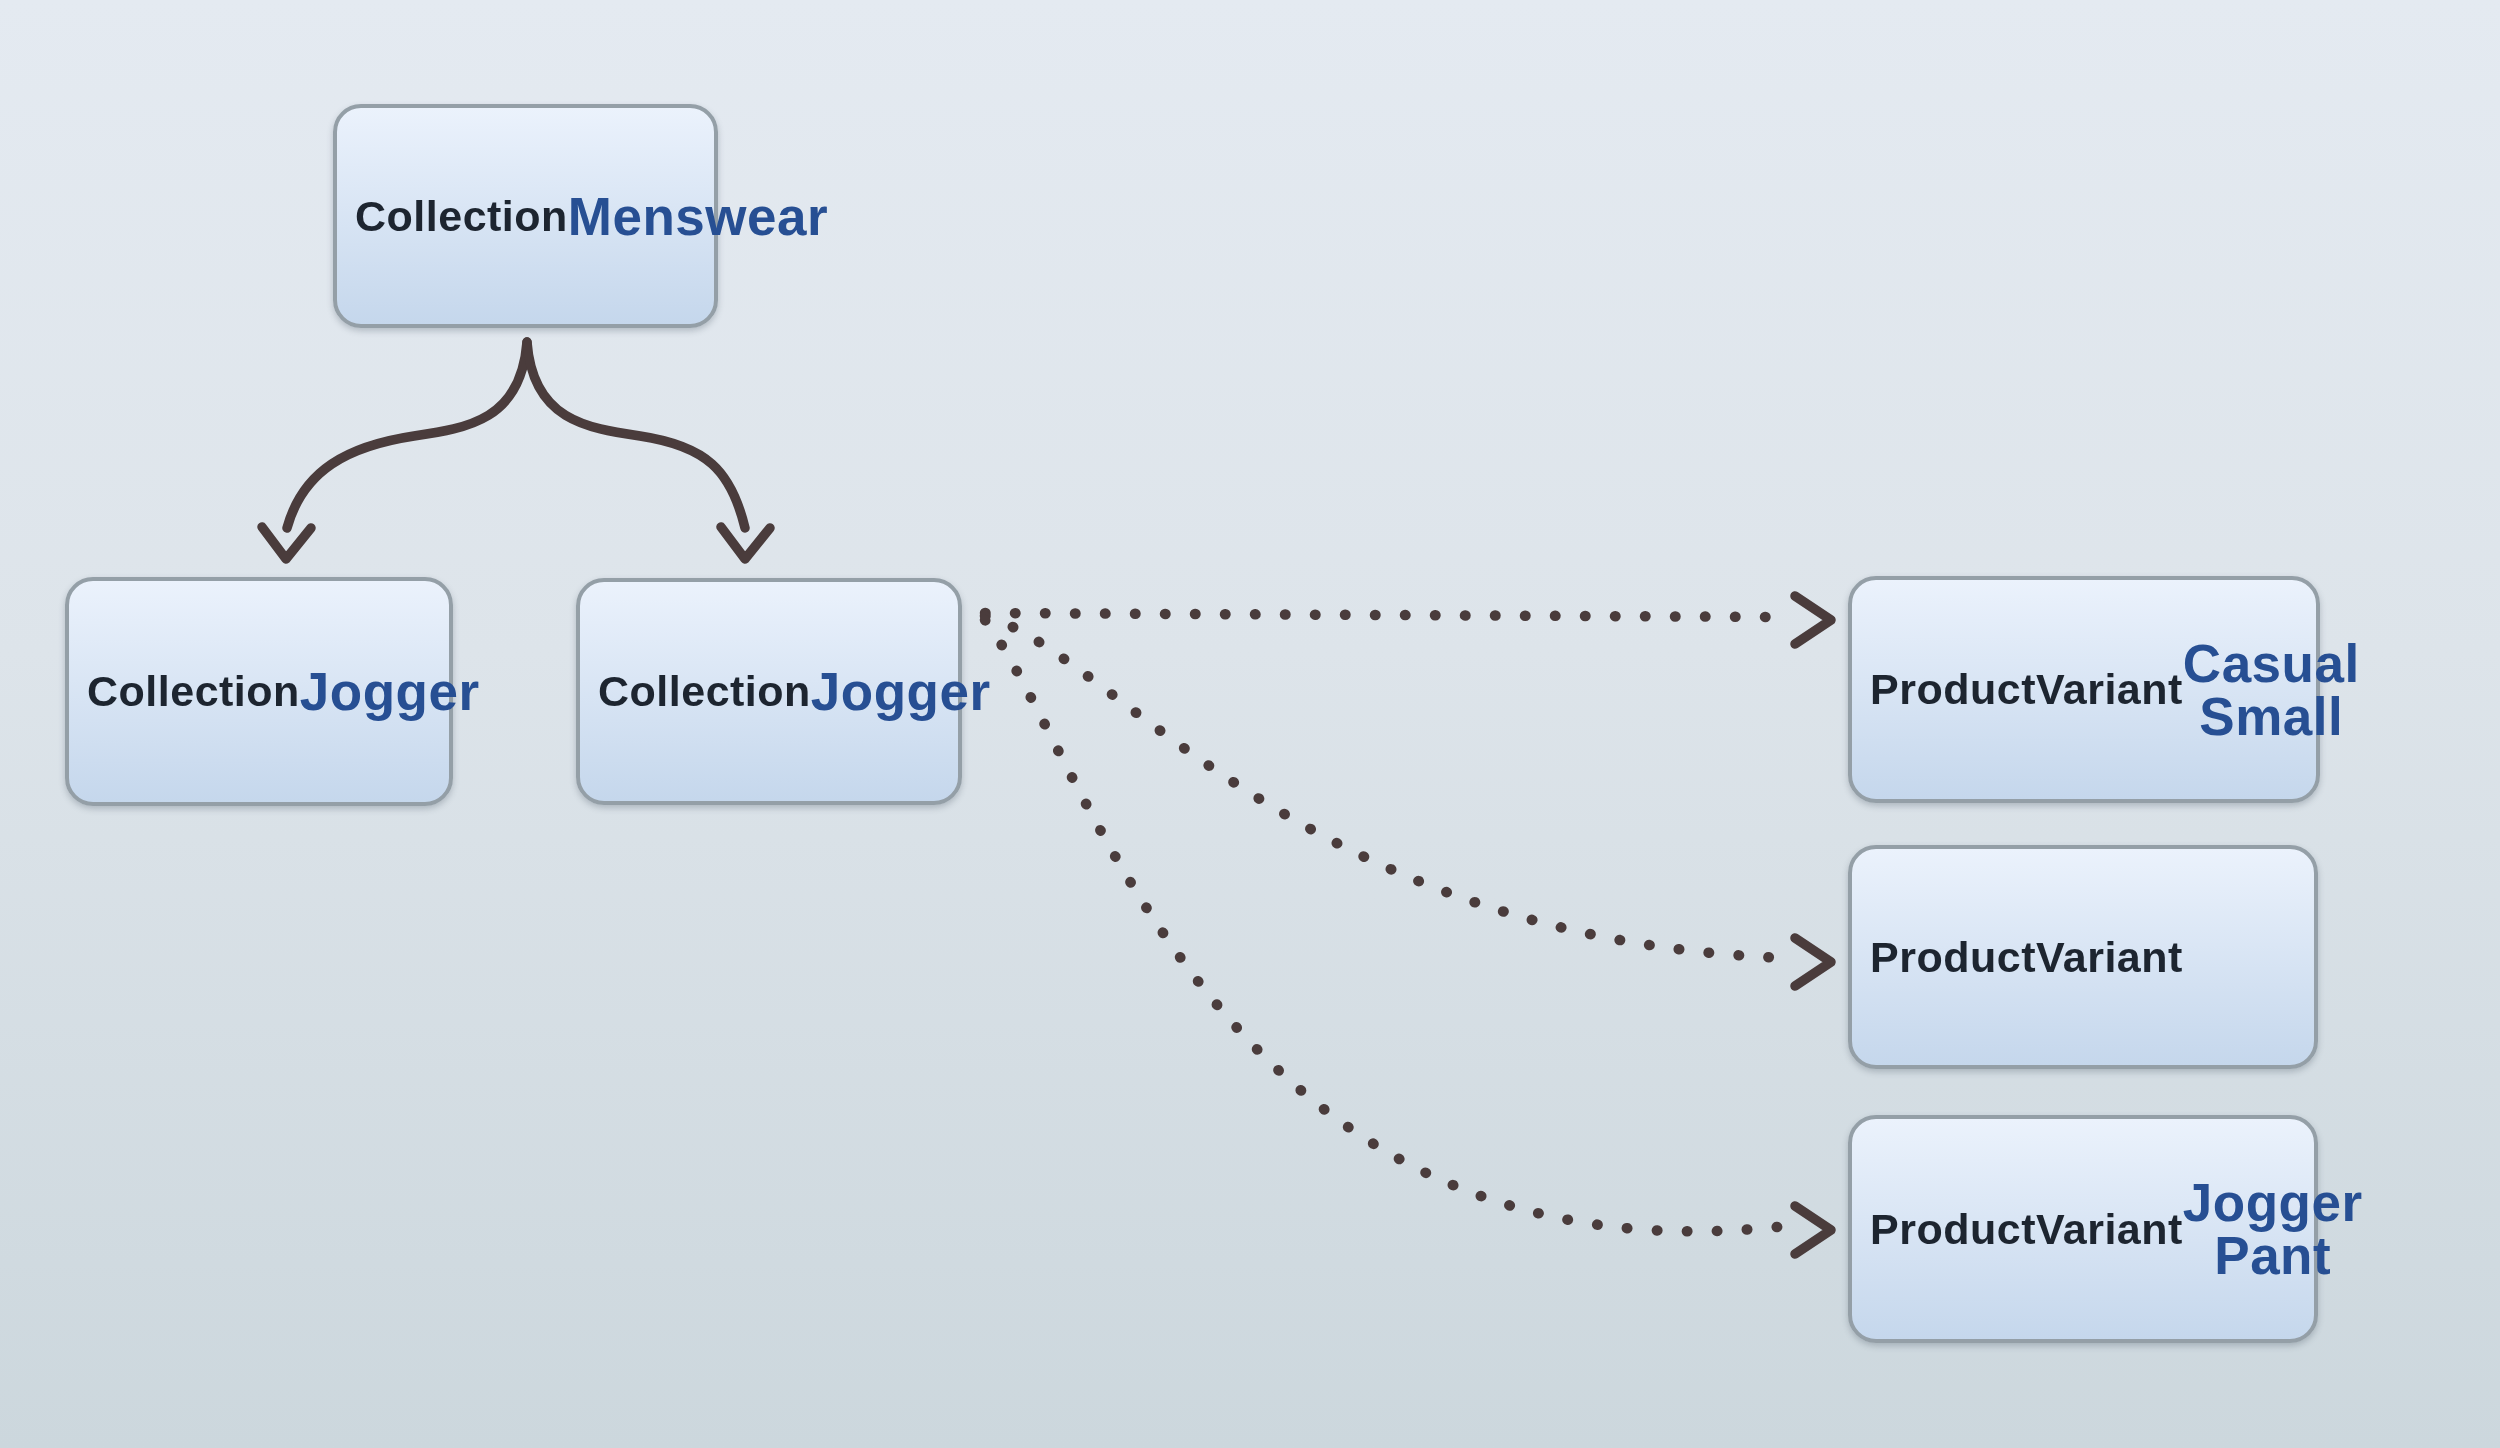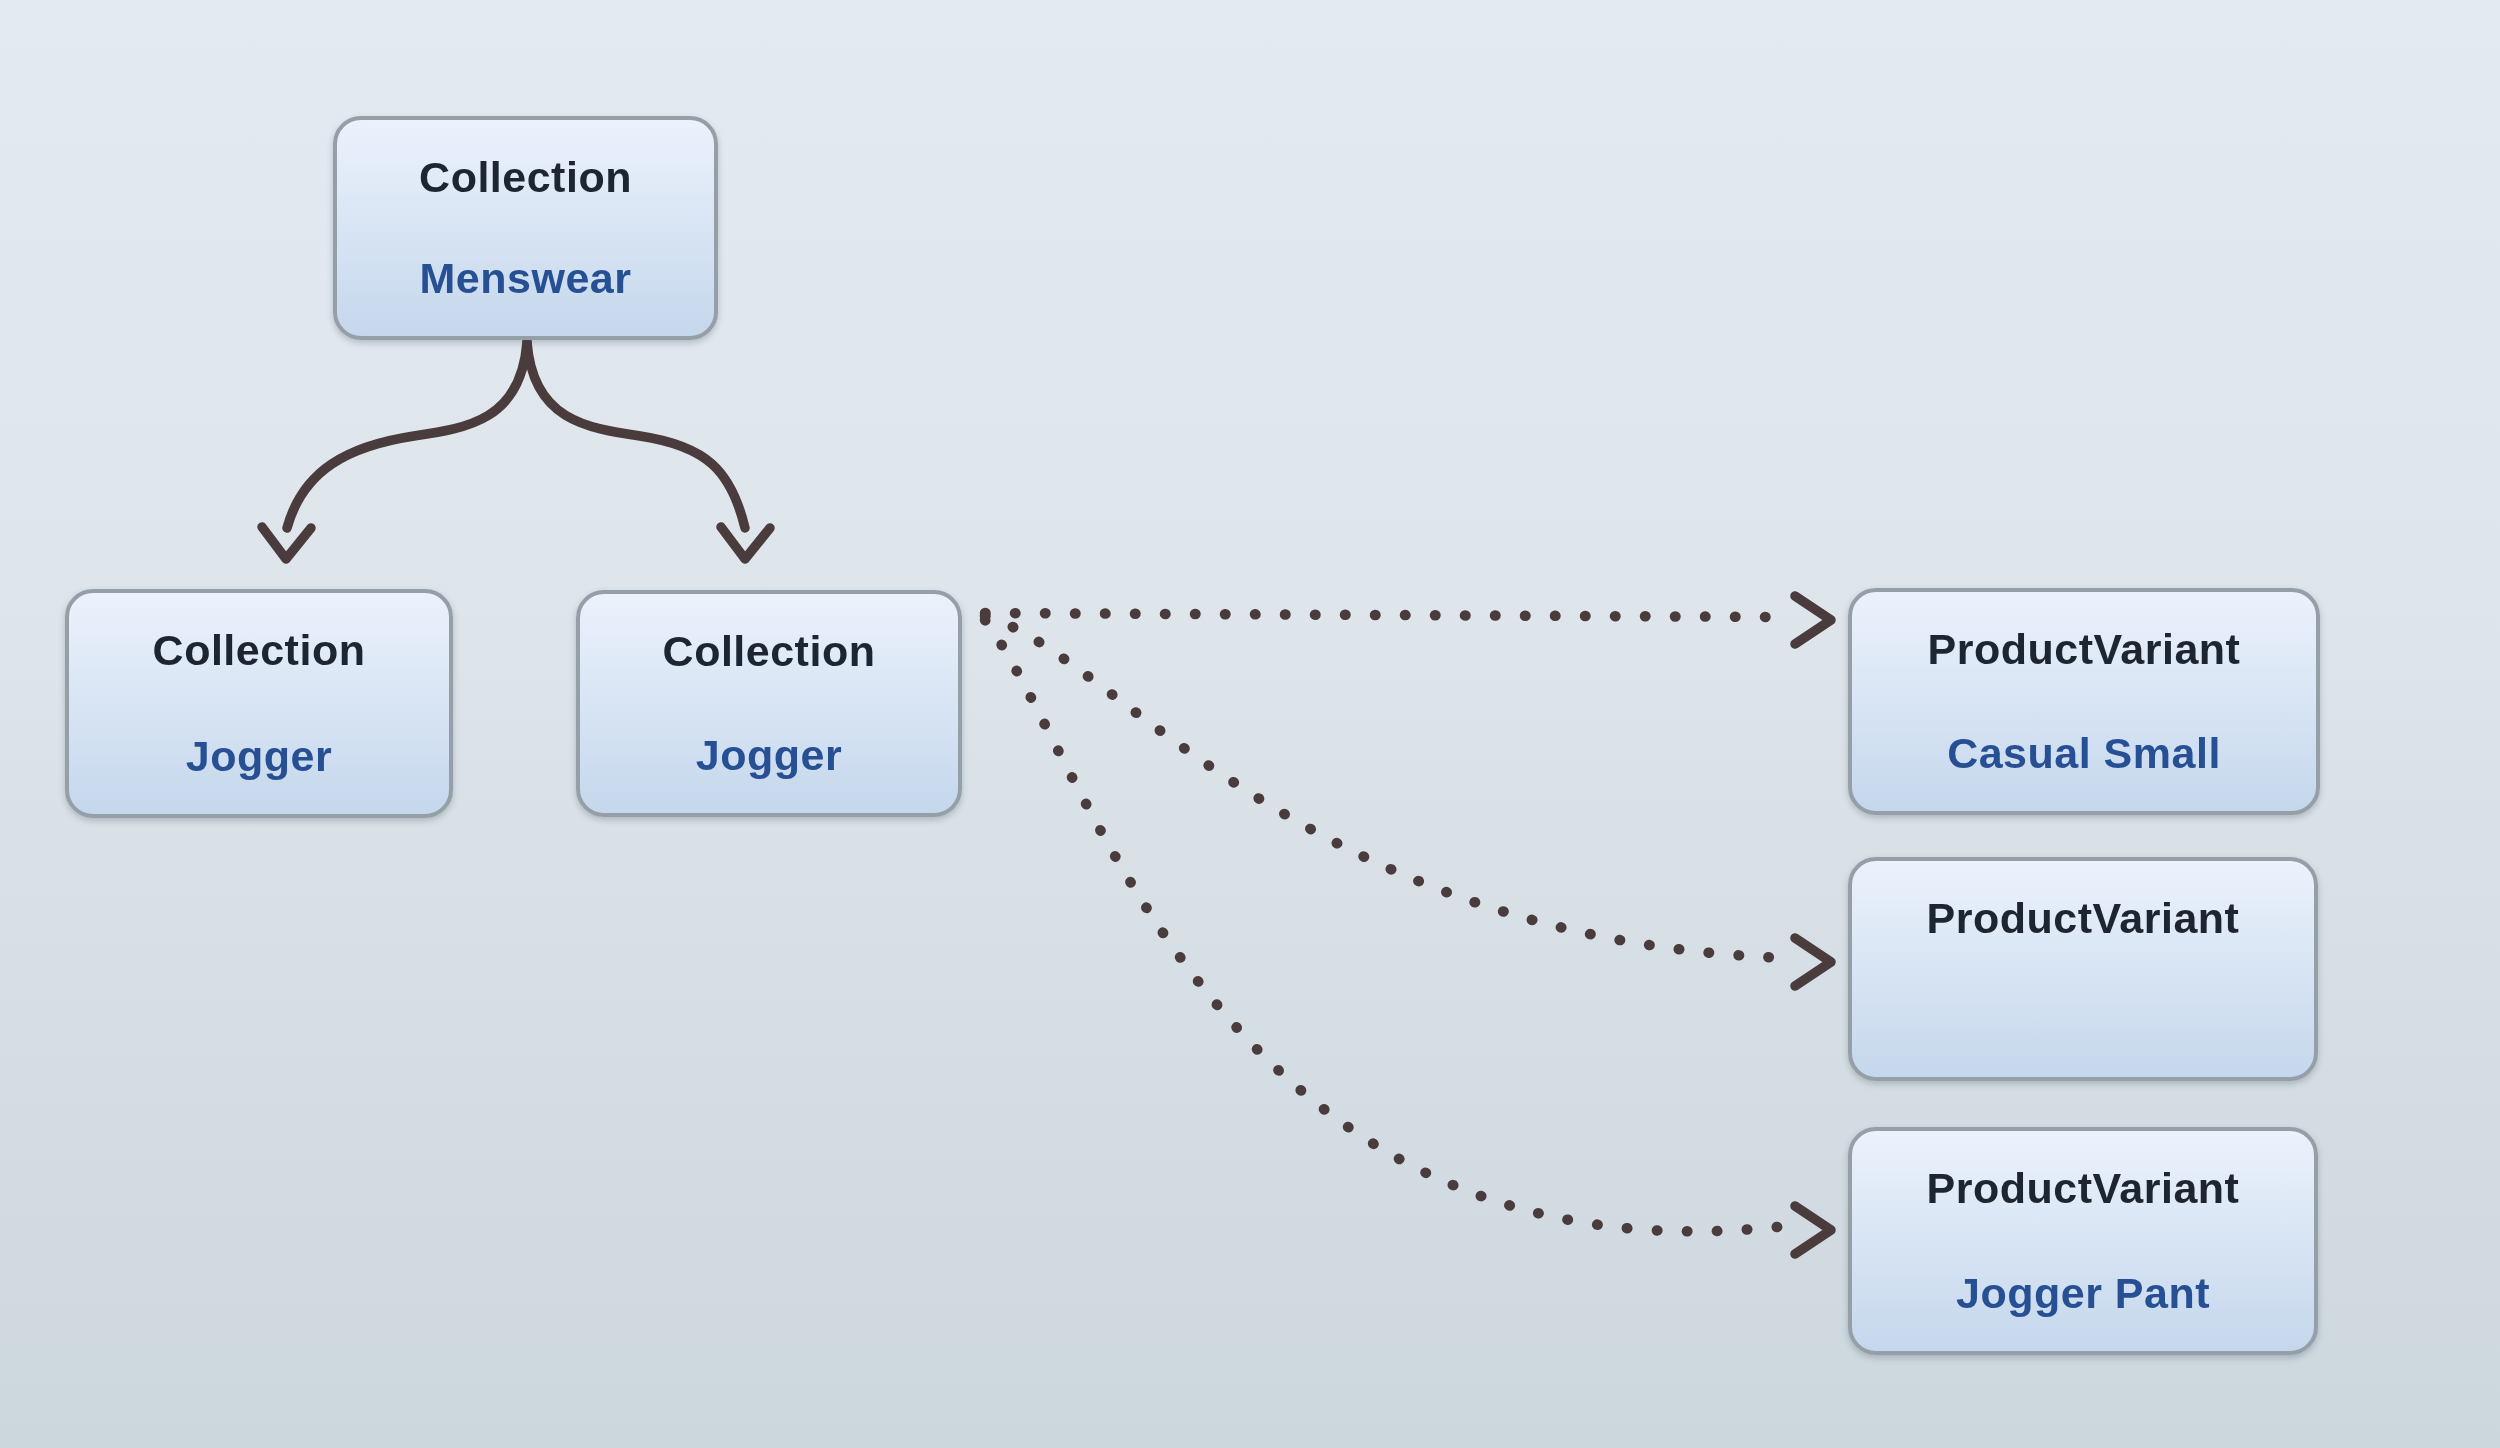--- a/index.html
+++ b/index.html
@@ -34,36 +34,35 @@
   .node{
     position:absolute;
     box-sizing:border-box;
     border:4px solid var(--node-border,#949fa7);
     border-radius:28px;
     background:linear-gradient(180deg,
       var(--node-fill-top,#ebf2fc) 0%,
       var(--node-fill-bottom,#c5d7ec) 100%);
     box-shadow:0 3px 6px rgba(60,75,88,0.28);
     display:flex;
-    flex-direction:column;
+    flex-direction:row;
     justify-content:space-between;
     align-items:center;
     padding:36px 18px;
     text-align:center;
-    margin-top:12px;
   }
   .node .type{
     font-size:43px;
     font-weight:bold;
     color:var(--type-text,#1d2530);
     letter-spacing:0.5px;
     line-height:1;
   }
   .node .label{
-    font-size:43px;
+    font-size:53px;
     font-weight:bold;
     color:var(--label-text,#274f93);
     letter-spacing:0.5px;
     line-height:1;
   }
   
   #node-menswear{left:333px;top:104px;width:385px;height:224px;}
   #node-formal  {left:65px; top:577px;width:388px;height:229px;}
   #node-casual  {left:576px;top:578px;width:386px;height:227px;}
   #node-hoodie  {left:1848px;top:576px;width:472px;height:227px;}

